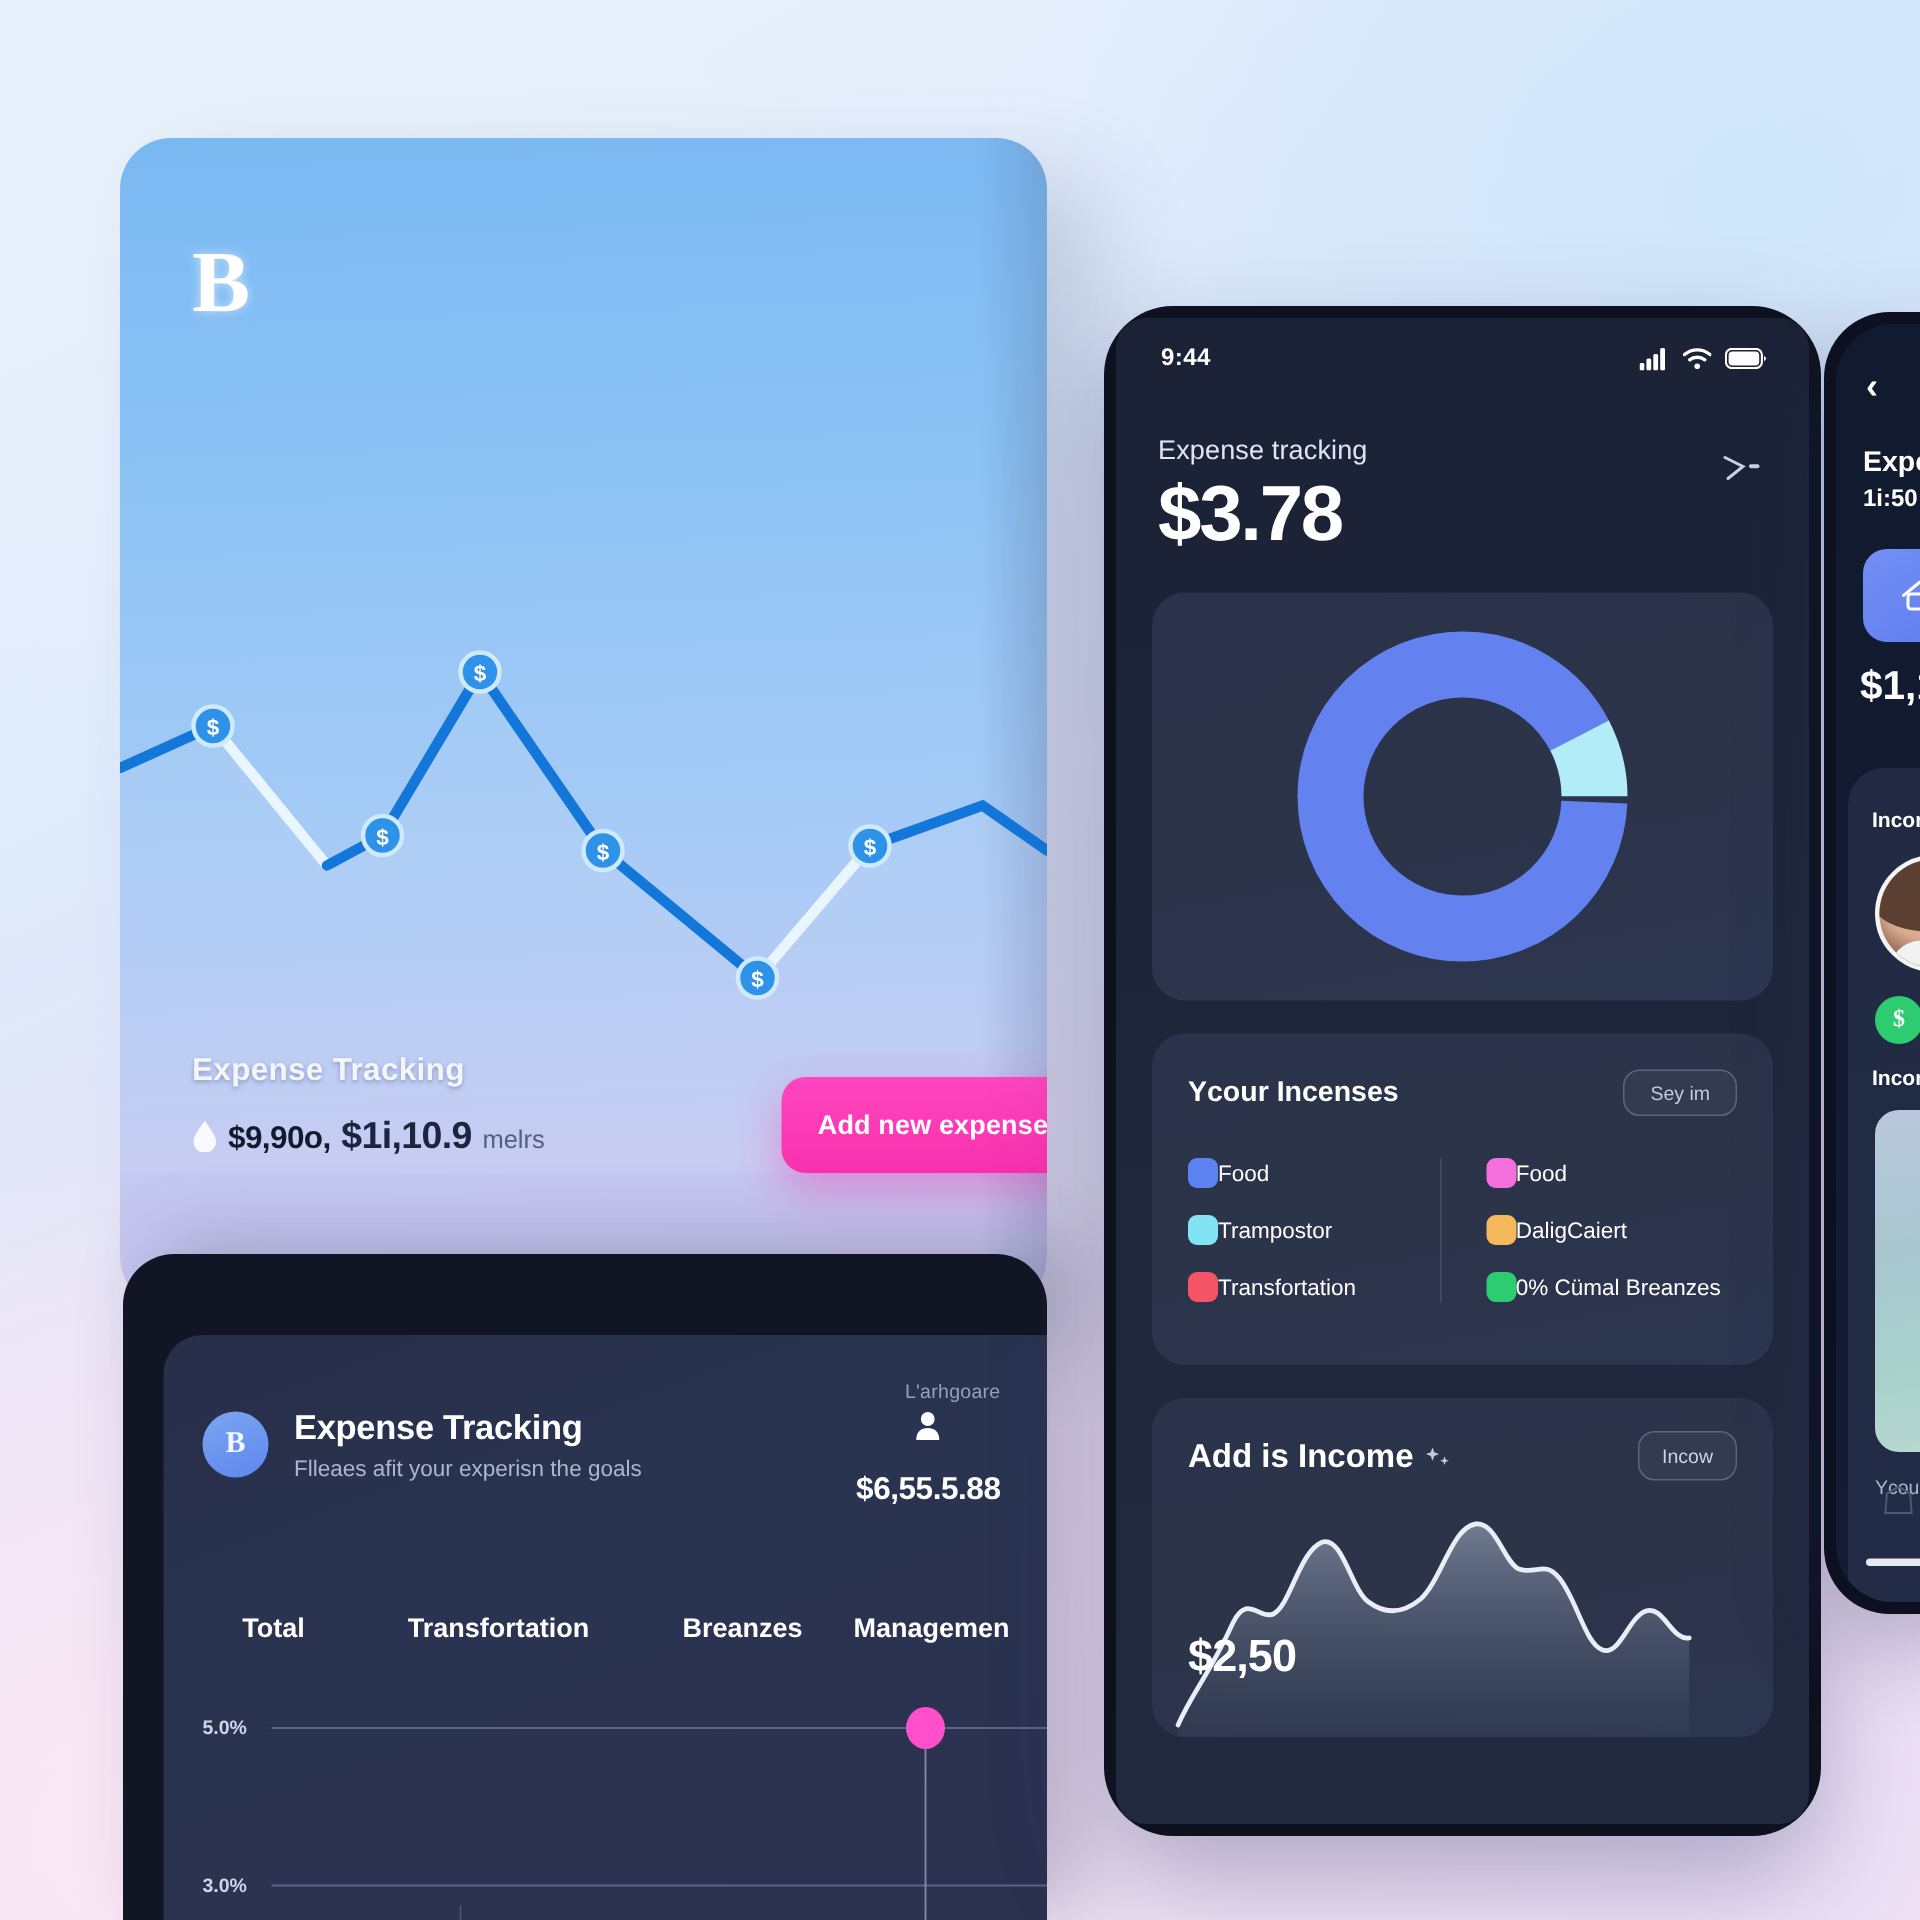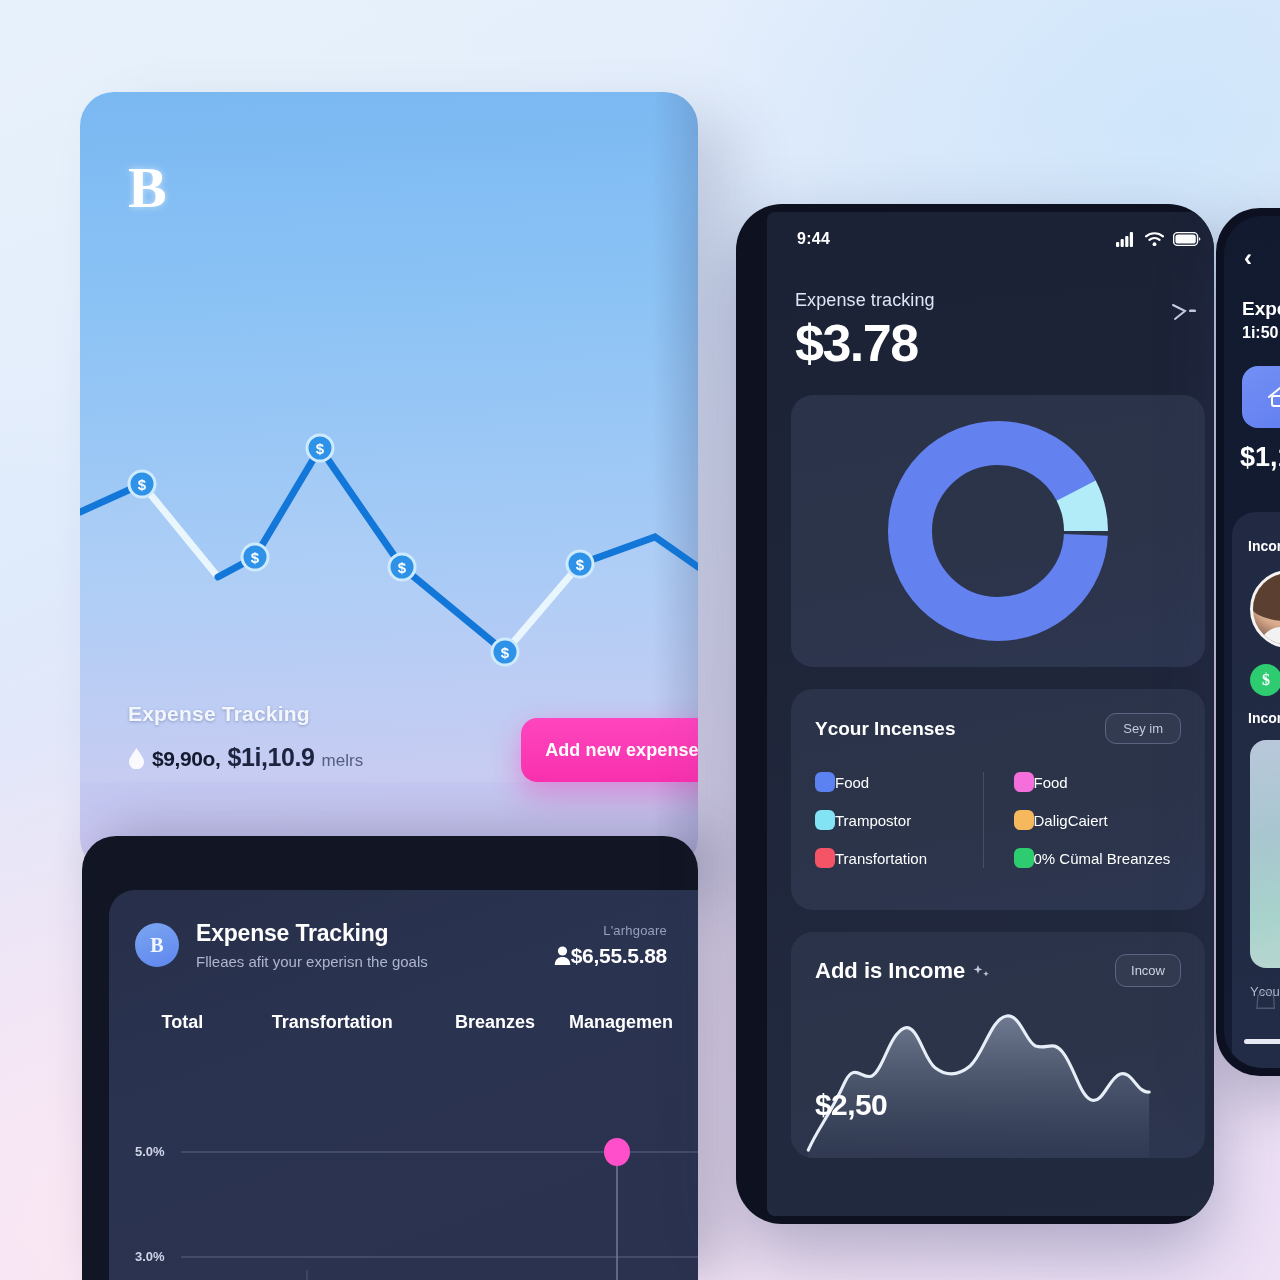--- a/index.html
+++ b/index.html
@@ -71,49 +71,49 @@
     background:linear-gradient(160deg,#7ba6f0,#5f86ef);
     display:flex; align-items:center; justify-content:center;
     color:#f2f6ff; font-size:20px; font-weight:bold;
     font-family:"Liberation Serif", serif; flex:0 0 auto;
   }
   .dc-texts{ margin-left:17px; }
   .dc-title{ color:#ffffff; font-size:23px; font-weight:bold; letter-spacing:-.2px; }
   .dc-sub{ color:#aeb6cc; font-size:15px; margin-top:6px; }
   .dc-right{ margin-left:auto; text-align:right; padding-right:6px; }
   .dc-right-label{ color:#97a0ba; font-size:13px; letter-spacing:.2px; }
-  .dc-right-row{ display:flex; align-items:center; gap:0; margin-top:6px; }
+  .dc-right-row{ display:flex; align-items:center; gap:21px; margin-top:6px;flex-direction:column; }
   .person-icon{ width:17px; height:19px; }
   .dc-right-amt{ color:#ffffff; font-size:21px; font-weight:bold; letter-spacing:-.3px; }
 
   .dc-tabs{ display:flex; padding:42px 26px 0 12px; gap:0; }
   .dc-tab{
     color:#ffffff; font-size:18px; font-weight:bold; background:none; border:none;
     cursor:pointer; white-space:nowrap; font-family:"Liberation Sans", sans-serif;
     padding:0;
+    margin-top:28px;
   }
   .dc-tab:nth-child(1){ width:126px; }
   .dc-tab:nth-child(2){ width:182px; }
   .dc-tab:nth-child(3){ width:152px; }
 
   .dc-chart{ position:absolute; left:0; top:210px; width:590px; height:200px; }
   .axis-lbl{ position:absolute; color:#cfd5e6; font-size:13px; font-weight:600; }
 
   
   .phone-mid{
     position:absolute; left:736px; top:204px; width:478px; height:1020px;
     border-radius:46px; background:#0d1120;
     box-shadow:0 28px 70px rgba(50,55,100,.34);
     padding:8px; overflow:hidden;
   }
   .phone-mid-screen{
-    width:100%; height:100%; border-radius:8px; overflow:hidden;
+    width:100%; height:100%; border-radius:20px; overflow:hidden;
     background:linear-gradient(175deg,#1b2236 0%,#1e2539 38%,#222a40 100%);
     position:relative;
-    margin-left:23px;
   }
   .statusbar{ display:flex; align-items:center; padding:18px 28px 0 30px; }
   .sb-time{ color:#ffffff; font-size:16px; font-weight:bold; letter-spacing:.3px; }
   .sb-right{ margin-left:auto; display:flex; align-items:center; gap:9px; }
   .mid-head{ display:flex; align-items:flex-start; padding:42px 28px 0 28px; }
   .mid-head-label{ color:#dfe5f2; font-size:18px; letter-spacing:.1px; }
   .mid-big{ color:#ffffff; font-size:52px; font-weight:bold; letter-spacing:-1.5px; margin-top:2px; }
   .mid-send{ margin-left:auto; margin-top:10px; }
 
   .card-dark{

